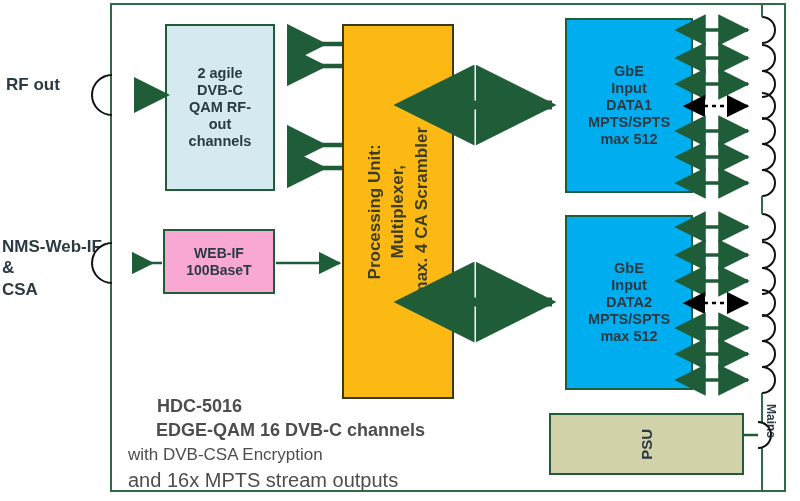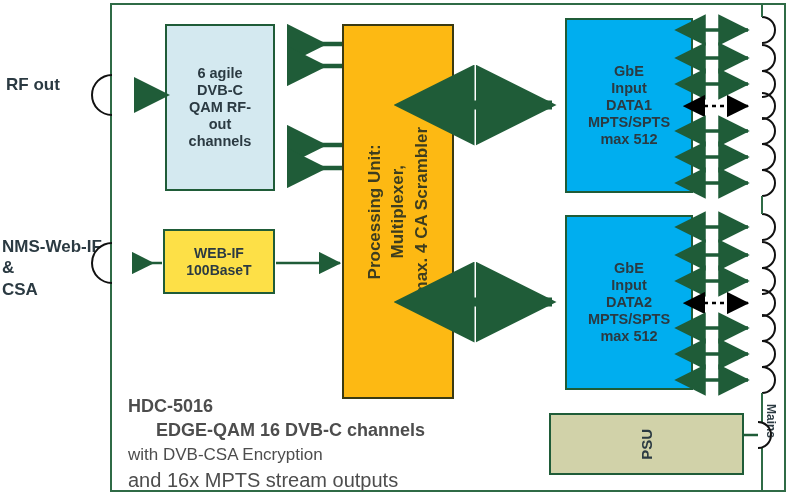--- a/index.html
+++ b/index.html
@@ -7,39 +7,39 @@
   #stage{position:relative;width:800px;height:501px;background:#fff;}
 
   .blk{position:absolute;box-sizing:border-box;display:flex;align-items:center;
        justify-content:center;text-align:center;border:2px solid #1f5c38;
        font-weight:bold;color:#2b3a42;line-height:1.18;}
 
   #chassis{position:absolute;left:110px;top:3px;width:676px;height:489px;
            border:2px solid #2f6b46;box-sizing:border-box;background:transparent;}
 
   #rfblk{left:165px;top:24px;width:110px;height:167px;background:#d4e9f0;font-size:14.5px;}
-  #webblk{left:163px;top:229px;width:112px;height:65px;background:#fde047;font-size:14px;}
+  #webblk{left:163px;top:229px;width:112px;height:65px;background:#f9a8d4;font-size:14px;}
   #procblk{left:342px;top:24px;width:112px;height:375px;background:#fdb913;border-color:#3a3a12;}
   #gbe1{left:565px;top:18px;width:128px;height:175px;background:#00aeef;font-size:14.5px;}
   #gbe2{left:565px;top:215px;width:128px;height:175px;background:#00aeef;font-size:14.5px;}
   #psu{left:549px;top:413px;width:195px;height:62px;background:#d1d2a9;}
 
   .vtext{writing-mode:vertical-rl;transform:rotate(180deg);white-space:nowrap;}
   #procblk .vtext{font-size:17px;color:#3d3d1f;line-height:1.25;}
   #psu .vtext{font-size:15px;color:#2b3a42;}
 
   .lbl{position:absolute;font-size:17px;font-weight:bold;color:#2b3a42;
        text-align:left;line-height:1.25;}
   #lbl-rf{left:6px;top:74px;width:100px;}
   #lbl-nms{left:2px;top:236px;width:104px;}
   #lbl-mains{position:absolute;left:762px;top:404px;width:16px;font-size:12px;
              font-weight:bold;color:#2b3a42;writing-mode:vertical-rl;}
 
   #caption{position:absolute;left:128px;top:394px;width:400px;color:#4d4d4d;}
-  #caption .c1{font-size:18px;font-weight:bold;line-height:1.35;}
+  #caption .c1{font-size:18px;font-weight:bold;line-height:1.35;margin-left:29px;}
   #caption .c2{font-size:18px;font-weight:bold;line-height:1.35;margin-left:28px;}
   #caption .c3{font-size:17px;font-weight:normal;line-height:1.4;}
   #caption .c4{font-size:20px;font-weight:normal;line-height:1.4;}
 
   svg.ov{position:absolute;left:0;top:0;width:800px;height:501px;pointer-events:none;}
 </style>
 </head>
 <body>
 
 <div id="stage">
@@ -53,21 +53,21 @@
   <div class="lbl" id="lbl-nms">
     <div>NMS-Web-IF</div>
     <div>&amp;</div>
     <div>CSA</div>
   </div>
 
   <div id="lbl-mains">Mains</div>
 
   <div class="blk" id="rfblk">
     <div>
-      <div>6 agile</div>
+      <div>2 agile</div>
       <div>DVB-C</div>
       <div>QAM RF-</div>
       <div>out</div>
       <div>channels</div>
     </div>
   </div>
 
   <div class="blk" id="webblk">
     <div>
       <div>WEB-IF</div>

